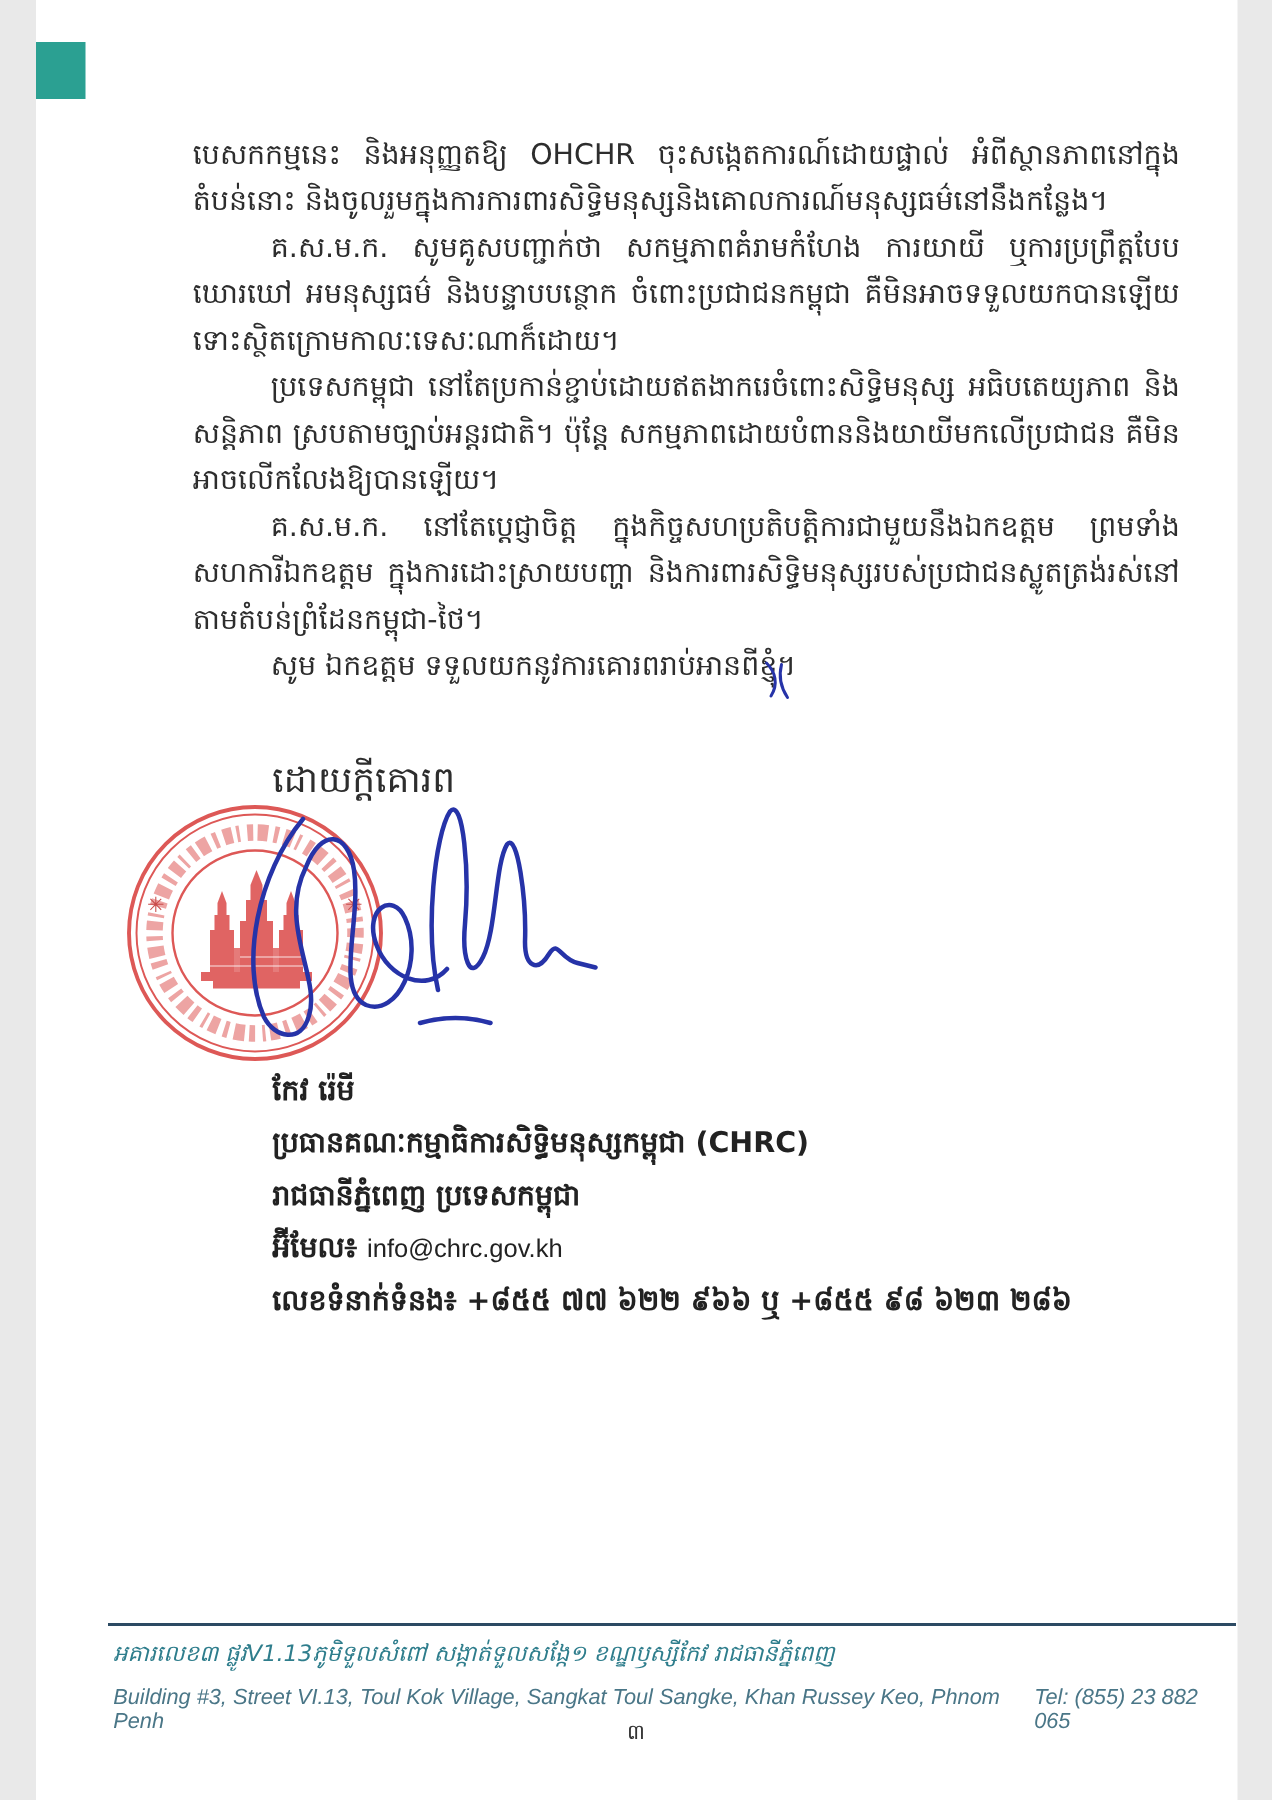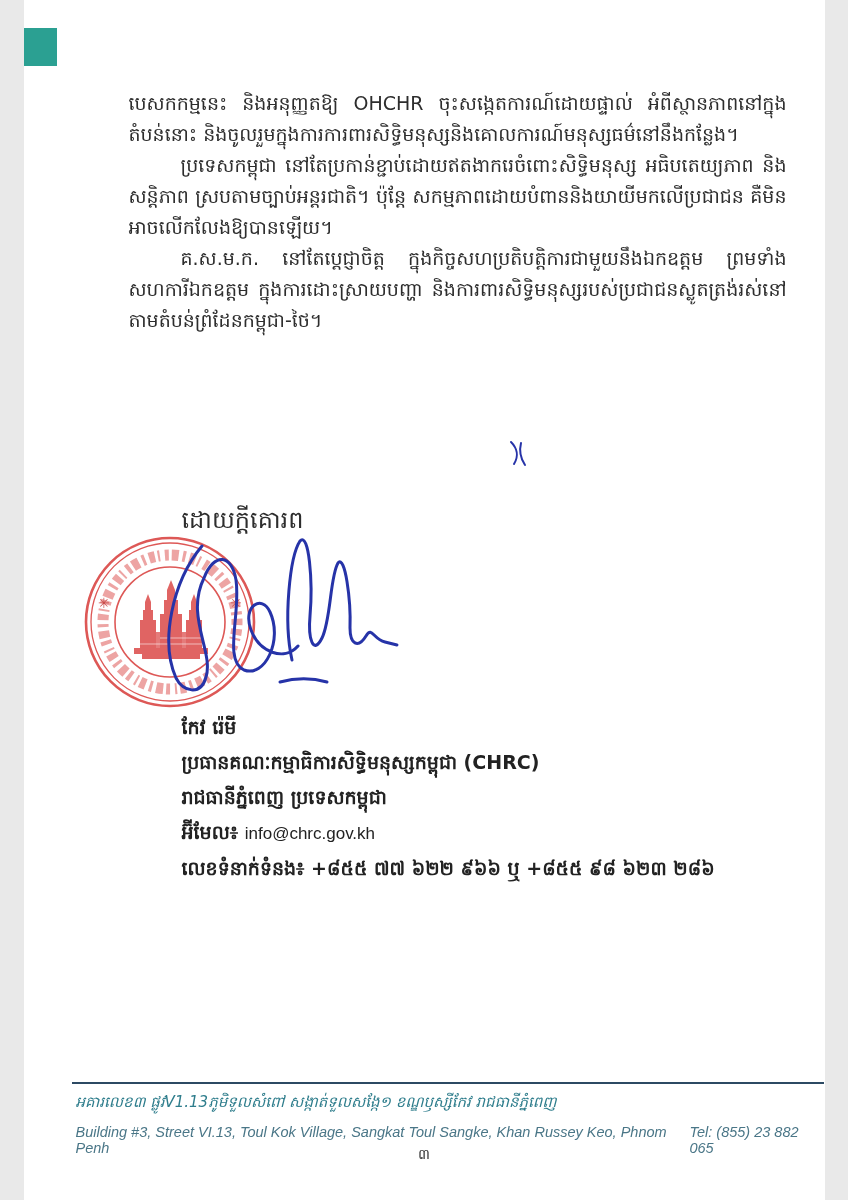--- a/index.html
+++ b/index.html
@@ -97,22 +97,24 @@
 </style>
 </head>
 <body>
 
 <div class="page">
 
   <div class="corner-mark"></div>
 
   <div class="body-text">
     <p>បេសកកម្មនេះ និងអនុញ្ញតឱ្យ OHCHR ចុះសង្កេតការណ៍ដោយផ្ទាល់ អំពីស្ថានភាពនៅក្នុងតំបន់នោះ និងចូលរួមក្នុងការការពារសិទ្ធិមនុស្សនិងគោលការណ៍មនុស្សធម៌នៅនឹងកន្លែង។</p>
+    <p class="indented">គ.ស.ម.ក. សូមគូសបញ្ជាក់ថា សកម្មភាពគំរាមកំហែង ការយាយី ឬការប្រព្រឹត្តបែបឃោរឃៅ អមនុស្សធម៌ និងបន្ទាបបន្ថោក ចំពោះប្រជាជនកម្ពុជា គឺមិនអាចទទួលយកបានឡើយ ទោះស្ថិតក្រោមកាលៈទេសៈណាក៏ដោយ។</p>
     <p class="indented">ប្រទេសកម្ពុជា នៅតែប្រកាន់ខ្ជាប់ដោយឥតងាករេចំពោះសិទ្ធិមនុស្ស អធិបតេយ្យភាព និងសន្តិភាព ស្របតាមច្បាប់អន្តរជាតិ។ ប៉ុន្តែ សកម្មភាពដោយបំពាននិងយាយីមកលើប្រជាជន គឺមិនអាចលើកលែងឱ្យបានឡើយ។</p>
     <p class="indented">គ.ស.ម.ក. នៅតែប្ដេជ្ញាចិត្ត ក្នុងកិច្ចសហប្រតិបត្តិការជាមួយនឹងឯកឧត្តម ព្រមទាំងសហការីឯកឧត្តម ក្នុងការដោះស្រាយបញ្ហា និងការពារសិទ្ធិមនុស្សរបស់ប្រជាជនស្លូតត្រង់រស់នៅតាមតំបន់ព្រំដែនកម្ពុជា-ថៃ។</p>
+    <p class="indented">សូម ឯកឧត្តម ទទួលយកនូវការគោរពរាប់អានពីខ្ញុំ។</p>
   </div>
 
   <svg class="pen-mark" viewBox="0 0 22 28">
     <path d="M 5 2 C 11 8, 13 16, 8 24" fill="none" stroke="#2633a8" stroke-width="2" stroke-linecap="round"></path>
     <path d="M 15 3 C 13 11, 15 19, 19 25" fill="none" stroke="#2633a8" stroke-width="2" stroke-linecap="round"></path>
   </svg>
 
   <div class="closing">ដោយក្តីគោរព</div>
 
   <svg class="seal-signature" viewBox="0 0 420 200">

